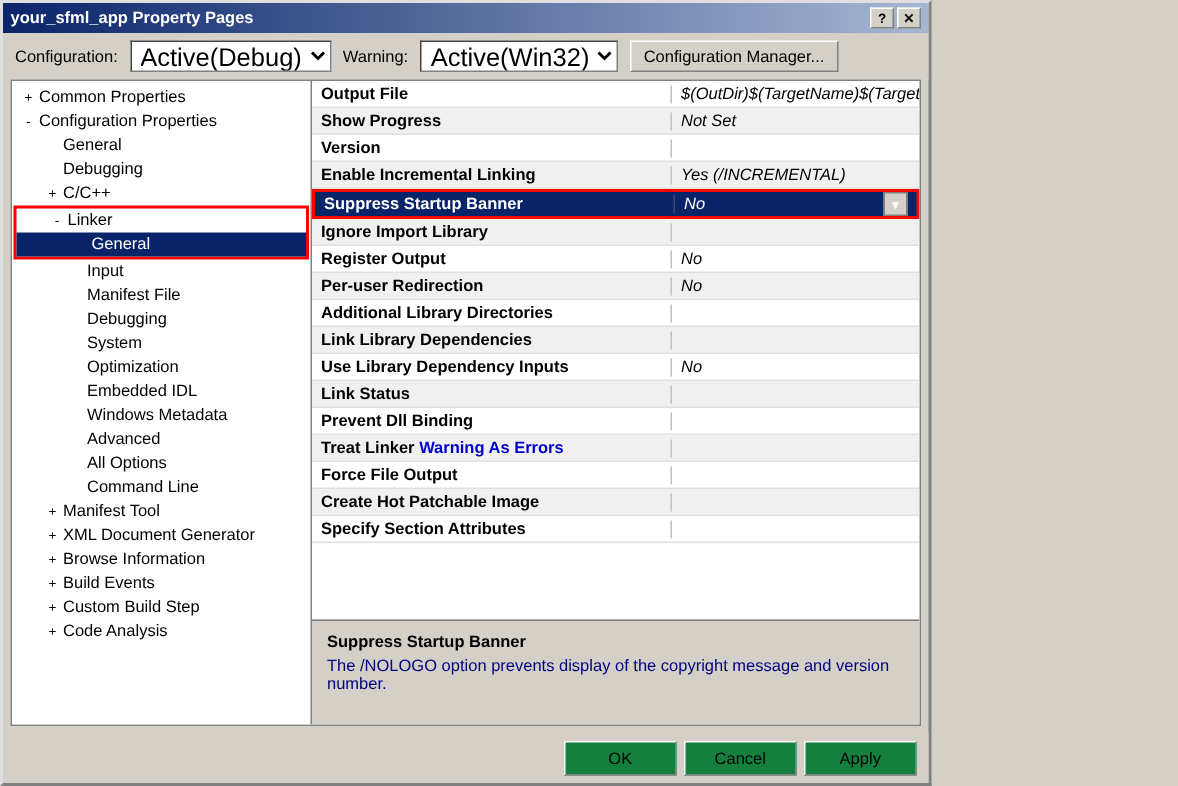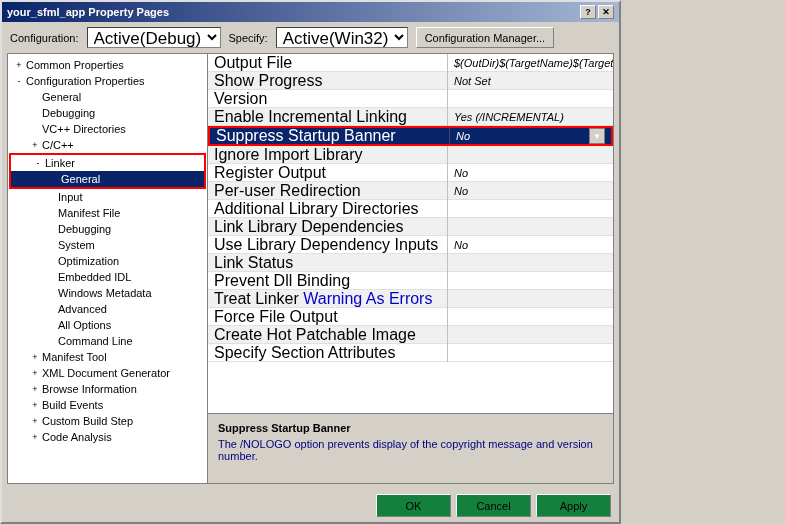--- a/index.html
+++ b/index.html
@@ -148,25 +148,26 @@
     .prop-row.highlighted {
       background: #0a246a;
       color: white;
       border: 2px solid red;
       height: 20px;
     }
     .prop-name {
       width: 240px;
       min-width: 240px;
       padding: 0 6px;
-      font-size: 16px;
+      font-size: 11px;
       border-right: 1px solid #c0c0c0;
       overflow: hidden;
       text-overflow: ellipsis;
       white-space: nowrap;
+      font-weight: bold;
     }
     .prop-value {
       flex: 1;
       padding: 0 6px;
       font-size: 11px;
       display: flex;
       align-items: center;
       justify-content: space-between;
       font-style: italic;
     }
@@ -235,21 +236,21 @@
       <div class="titlebar-btn">?</div>
       <div class="titlebar-btn">✕</div>
     </div>
   </div>
 
   <div class="toolbar-row">
     <span class="toolbar-label">Configuration:</span>
     <select class="toolbar-select">
       <option>Active(Debug)</option>
     </select>
-    <span class="toolbar-label">Specify:</span>
+    <span class="toolbar-label">Warning:</span>
     <select class="toolbar-select">
       <option>Active(Win32)</option>
     </select>
     <button class="toolbar-btn">Configuration Manager...</button>
   </div>
 
   <div class="main-area">
 
     <div class="tree-panel">
 
@@ -262,24 +263,20 @@
         <span class="tree-expand">-</span>
         <span class="tree-text">Configuration Properties</span>
       </div>
       <div class="tree-item indent2">
         <span class="tree-expand">&nbsp;</span>
         <span class="tree-text">General</span>
       </div>
       <div class="tree-item indent2">
         <span class="tree-expand">&nbsp;</span>
         <span class="tree-text">Debugging</span>
-      </div>
-      <div class="tree-item indent2">
-        <span class="tree-expand">&nbsp;</span>
-        <span class="tree-text">VC++ Directories</span>
       </div>
       <div class="tree-item indent2">
         <span class="tree-expand">+</span>
         <span class="tree-text">C/C++</span>
       </div>
 
       <div style="border: 2px solid red; margin: 0 1px;">
         <div class="tree-item indent2">
           <span class="tree-expand">-</span>
           <span class="tree-text">Linker</span>

